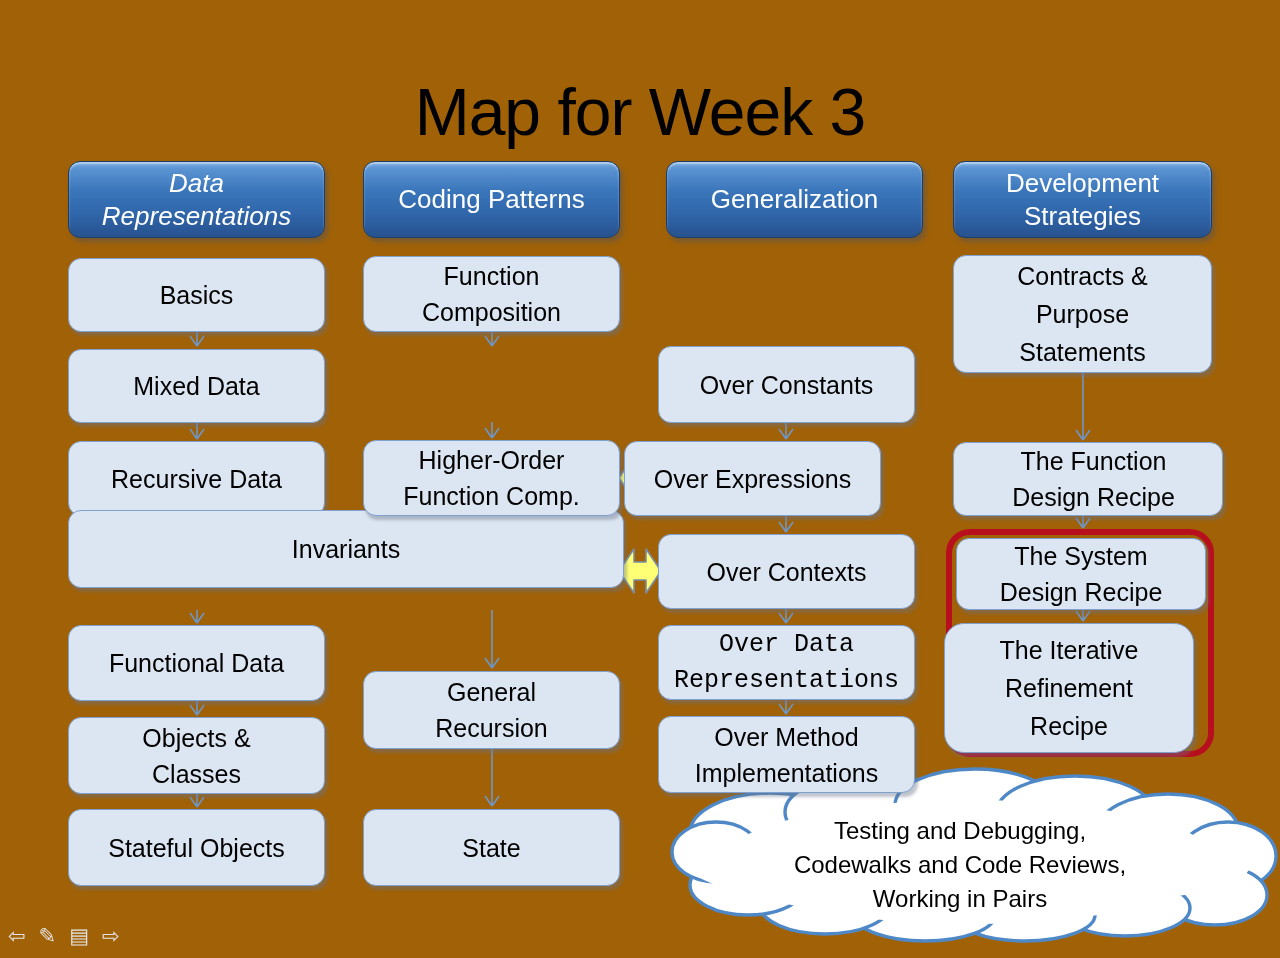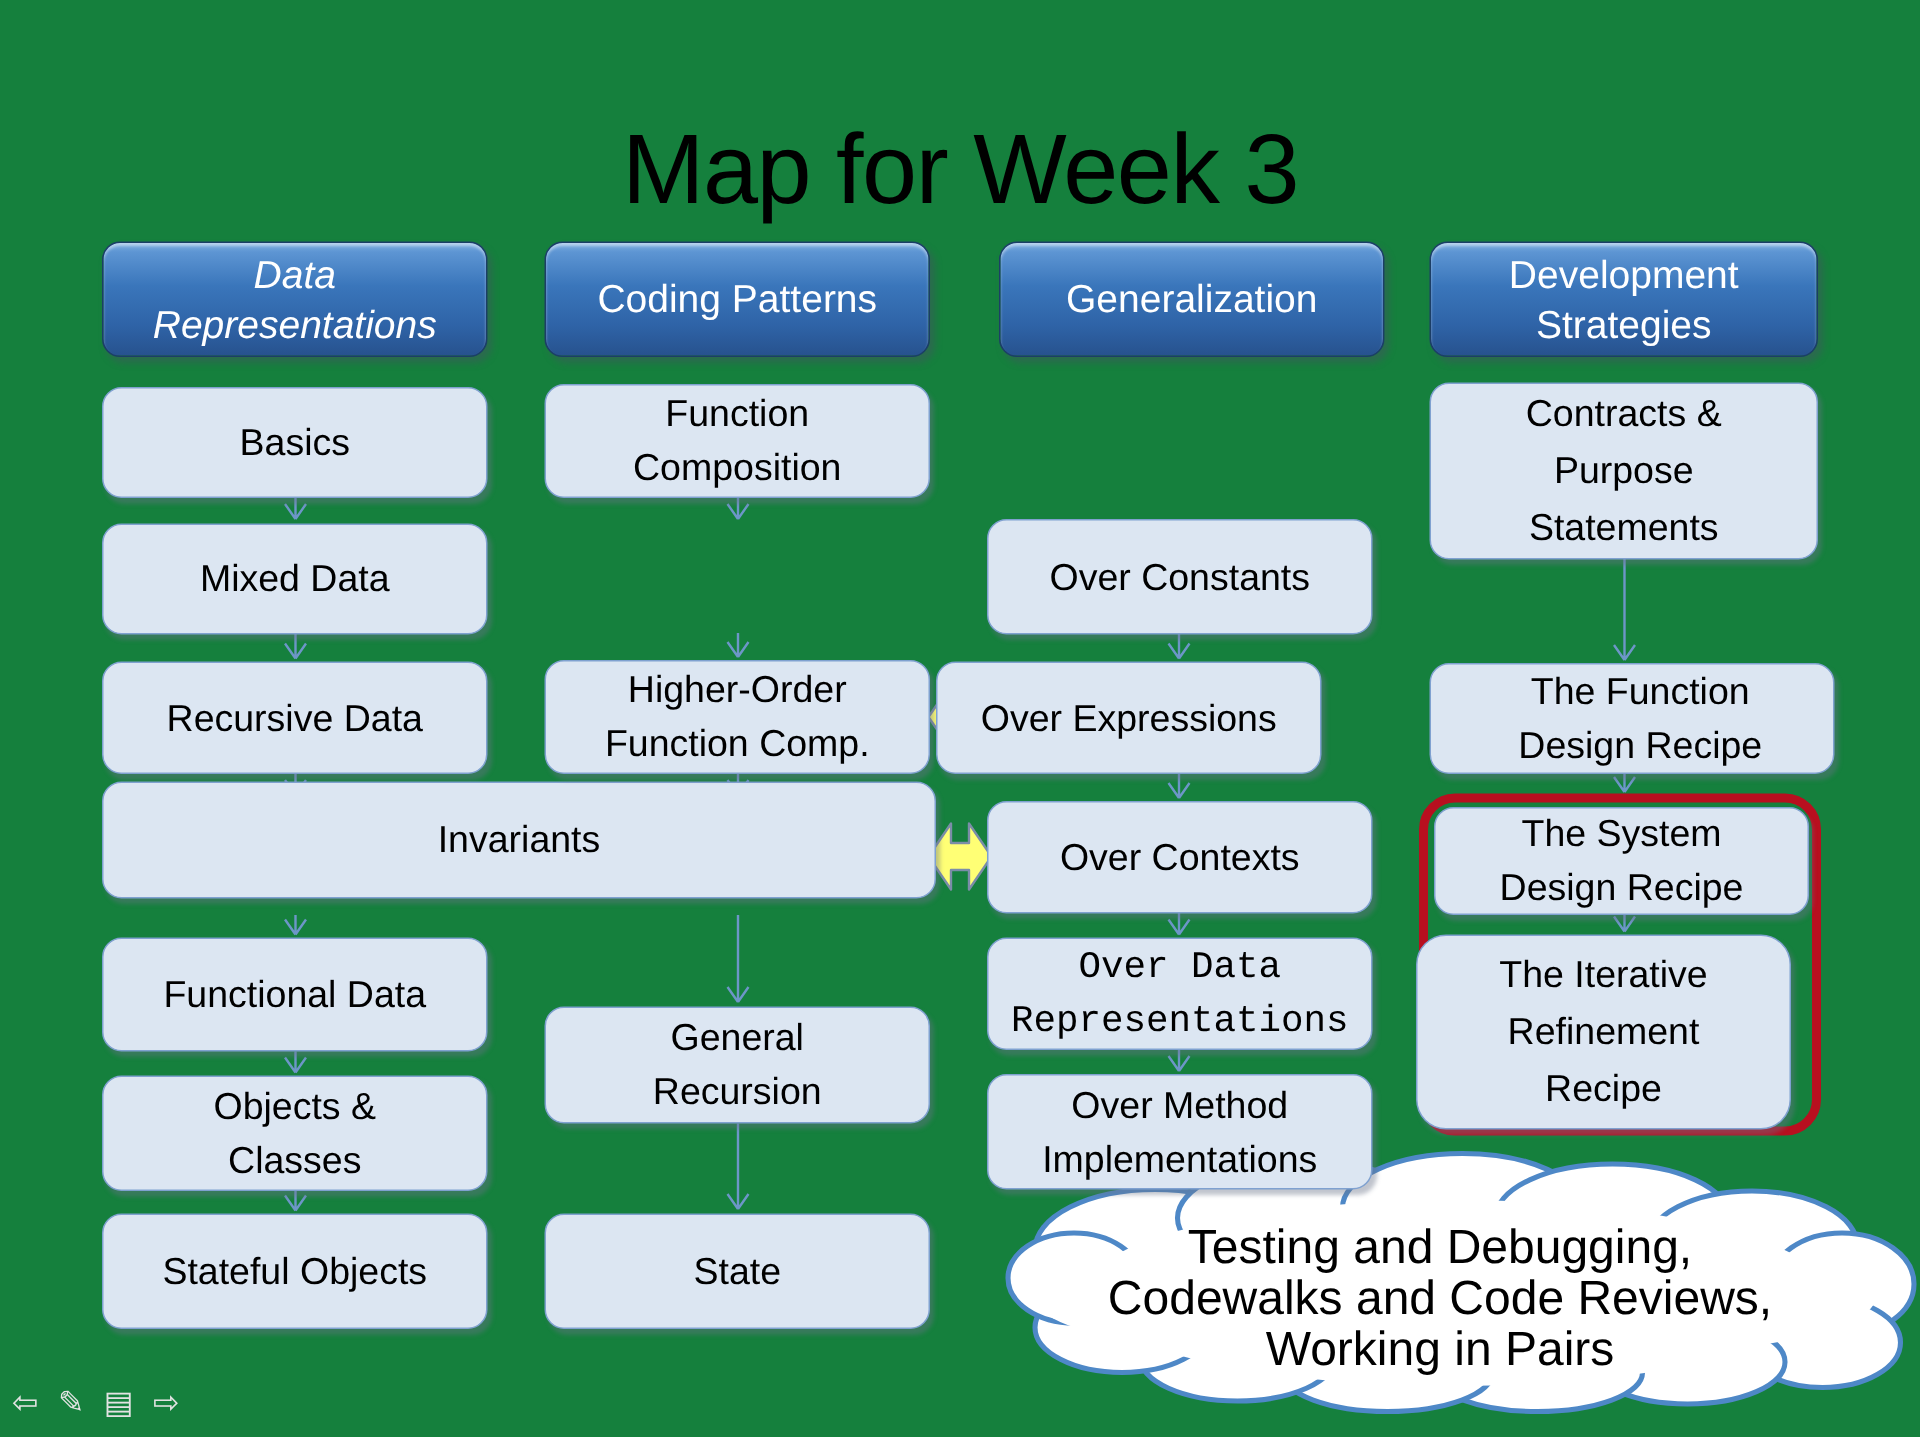--- a/index.html
+++ b/index.html
@@ -3,21 +3,21 @@
 <meta charset="utf-8">
 <style>
   :root{
     --header-blue-top:#7FB0E0; --header-blue:#3A76BB; --header-blue-dark:#27528E;
     --box-fill:#DCE6F2; --box-border:#7FA1D0; --connector-blue:#6D96C8;
     --highlight-red:#B80F1F; --arrow-yellow-fill:#FFFF75; --arrow-yellow-border:#7B8DA8;
     --cloud-stroke:#4E88C7; --title-color:#000000;
   }
   html,body{margin:0;padding:0;background:#fff;}
   #slide{
-    position:relative; width:1280px; height:958px; background:#15803d;
+    position:relative; width:1280px; height:958px; background:#a16207;
     font-family:"Liberation Sans", sans-serif; overflow:hidden;
   }
   .title{
     position:absolute; left:0; top:74px; width:1280px; text-align:center;
     font-size:66px; color:var(--title-color); letter-spacing:-1px;
   }
   .hdr{
     position:absolute; display:flex; align-items:center; justify-content:center;
     border-radius:12px; color:#fff; font-size:26px; text-align:center; line-height:33px;
     background:linear-gradient(180deg, var(--header-blue-top) 0%, #5D95D3 8%, var(--header-blue) 38%, #2F64A8 72%, var(--header-blue-dark) 100%);
@@ -35,21 +35,21 @@
     position:absolute; border:6px solid var(--highlight-red); border-radius:24px;
     background:transparent;
   }
   svg.overlay{position:absolute; left:0; top:0; pointer-events:none;}
   .conn{stroke:var(--connector-blue); stroke-width:1.6; fill:none;}
   .dblarrow{fill:var(--arrow-yellow-fill); stroke:var(--arrow-yellow-border); stroke-width:1.6; stroke-linejoin:round;}
   .cloud-bump{fill:#ffffff; stroke:var(--cloud-stroke); stroke-width:3.4;}
   .cloud-core{fill:#ffffff; stroke:none;}
   .cloud-text{
     position:absolute; left:735px; top:814px; width:450px; text-align:center;
-    font-size:32px; color:#000; line-height:34px; white-space:pre-line;
+    font-size:24px; color:#000; line-height:34px; white-space:pre-line;
   }
   .navbar{position:absolute; left:8px; top:924px; display:flex; gap:13px; align-items:center;}
   .navicon{font-size:21px; color:#E3E3E3; cursor:pointer; line-height:24px;}
 </style>
 </head>
 <body>
 
 <div id="slide">
 
   <svg class="overlay" width="1280" height="958" viewBox="0 0 1280 958">
@@ -117,21 +117,21 @@
 
   <div class="lightbox" style="left:68px;top:258px;width:255px;height:72px;">
       <span class="lbl">Basics</span>
     </div>
   <div class="lightbox" style="left:68px;top:349px;width:255px;height:72px;">
       <span class="lbl">Mixed Data</span>
     </div>
   <div class="lightbox" style="left:68px;top:441px;width:255px;height:73px;">
       <span class="lbl">Recursive Data</span>
     </div>
-  <div class="lightbox" style="left:68px;top:521px;width:554px;height:76px;">
+  <div class="lightbox" style="left:68px;top:510px;width:554px;height:76px;">
       <span class="lbl">Invariants</span>
     </div>
   <div class="lightbox" style="left:68px;top:625px;width:255px;height:74px;">
       <span class="lbl">Functional Data</span>
     </div>
   <div class="lightbox" style="left:68px;top:717px;width:255px;height:75px;">
       <span class="lbl">Objects &amp;
 Classes</span>
     </div>
   <div class="lightbox" style="left:68px;top:809px;width:255px;height:75px;">

